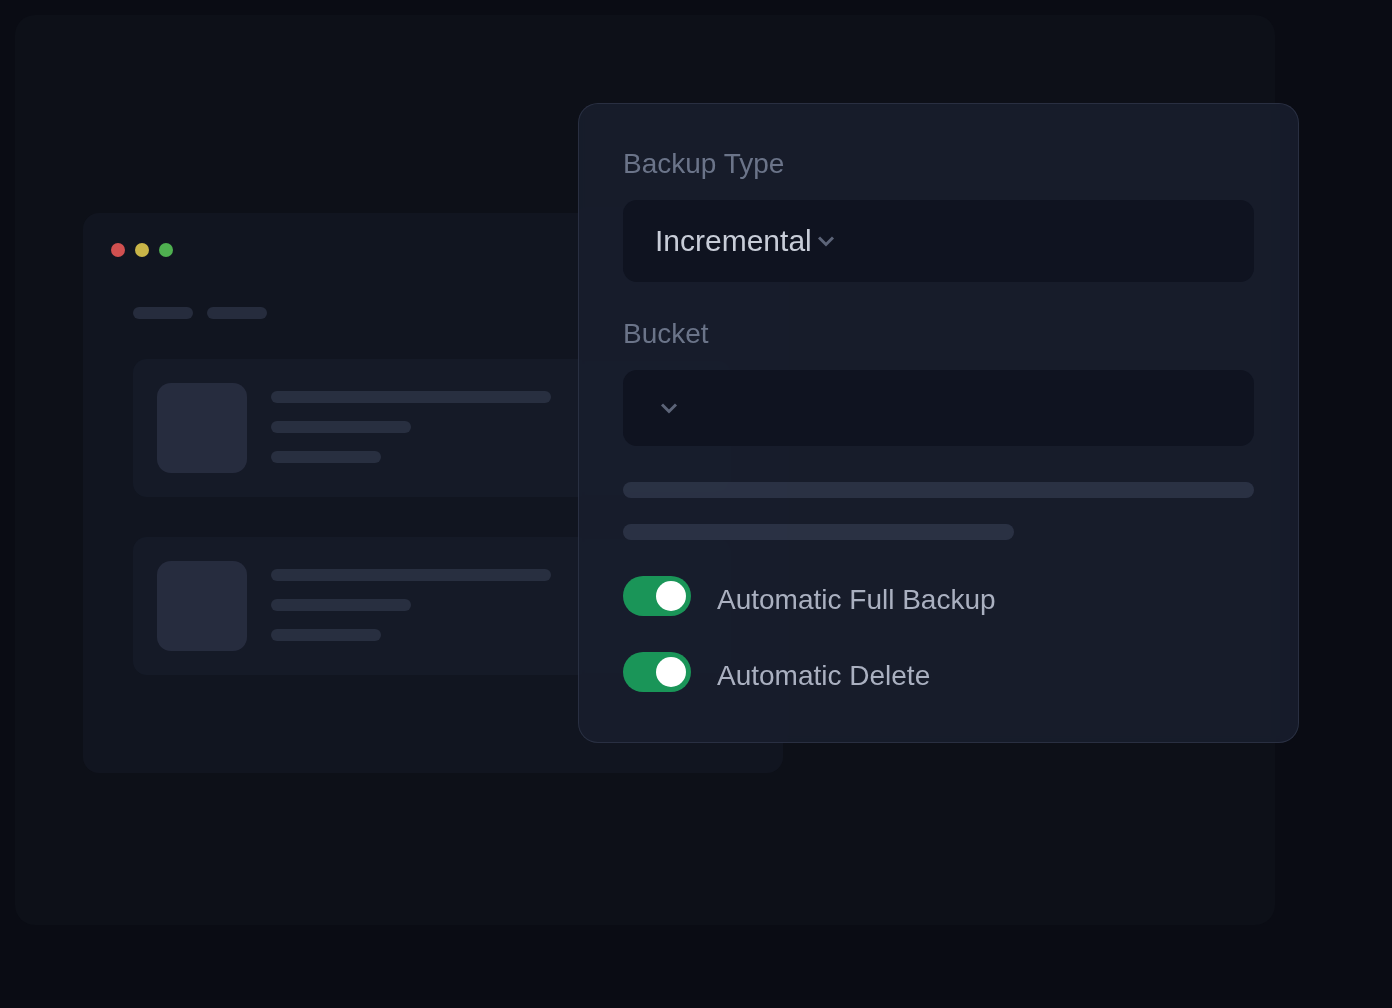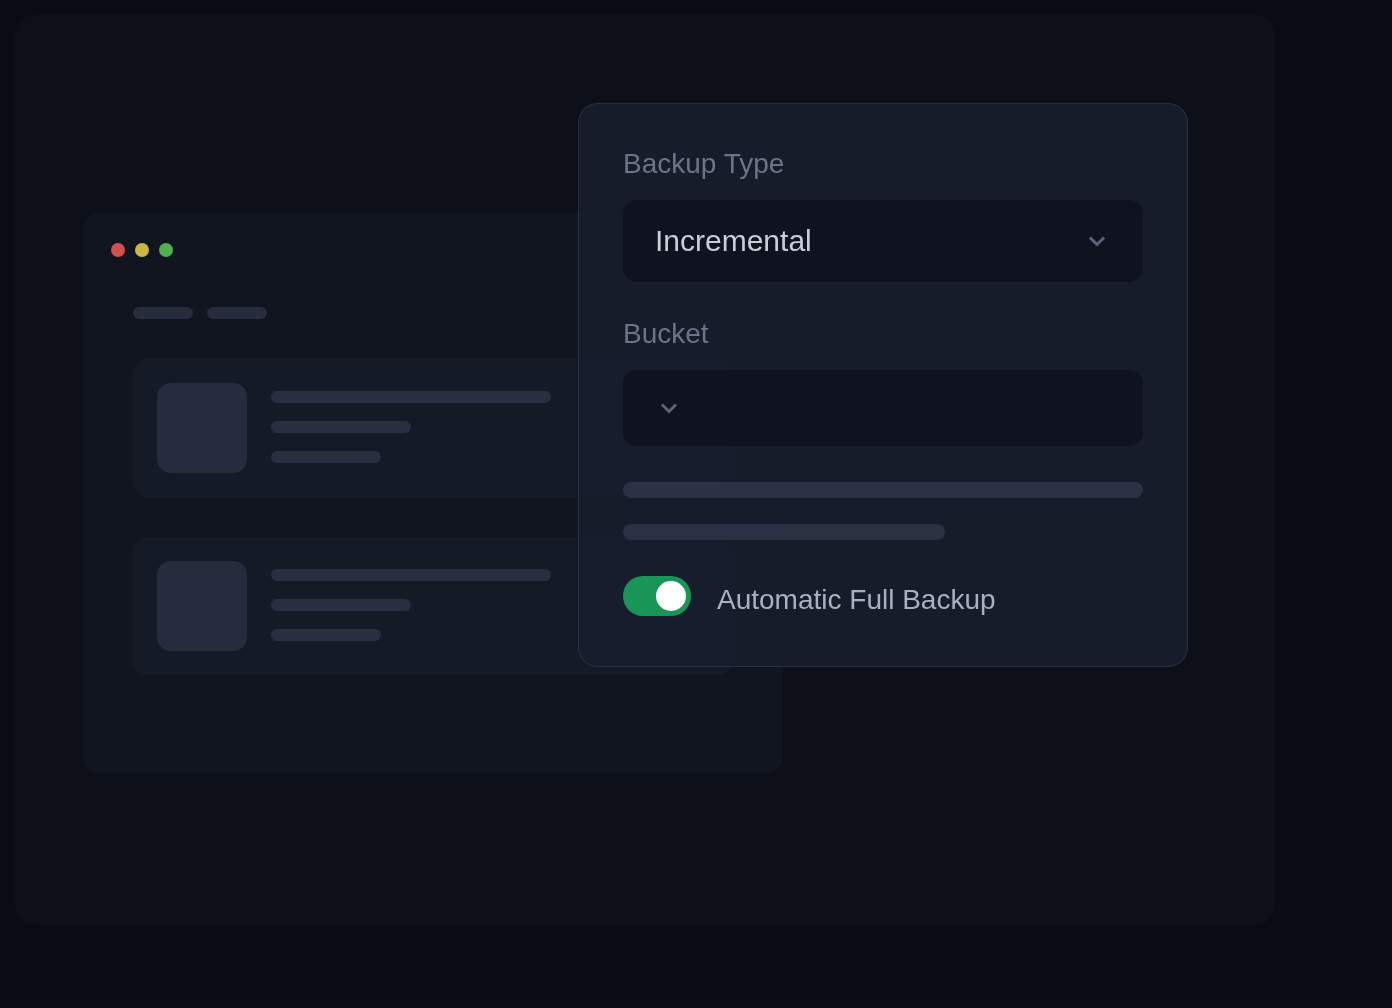--- a/index.html
+++ b/index.html
@@ -96,42 +96,41 @@
       height: 12px;
       background: rgba(60, 68, 90, 0.5);
       border-radius: 6px;
     }
 
     
     .settings-panel {
       position: absolute;
       top: 88px;
       left: 563px;
-      width: 610px;
+      width: 721px;
       background: rgba(24, 29, 44, 0.92);
       border: 1px solid rgba(60, 68, 90, 0.5);
       border-radius: 20px;
       padding: 44px 44px 50px 44px;
       backdrop-filter: blur(4px);
     }
 
     .field-label {
       color: #6b7489;
       font-size: 28px;
       font-weight: 400;
       margin-bottom: 20px;
     }
 
     .dropdown {
       background: #0f1320;
       border-radius: 14px;
       padding: 24px 32px;
       display: flex;
       align-items: center;
-      justify-content: space-between;
       cursor: pointer;
       margin-bottom: 36px;
     }
 
     .dropdown-content {
       display: flex;
       align-items: center;
       gap: 18px;
     }
 
@@ -259,16 +258,22 @@
     <div class="skeleton-line first" style="width:100%"></div>
     <div class="skeleton-line" style="width:62%"></div>
 
     <div class="toggle-row">
       <div class="toggle">
         <div class="toggle-thumb"></div>
       </div>
       <span class="toggle-label">Automatic Full Backup</span>
     </div>
 
+    <div class="toggle-row">
+      <div class="toggle">
+        <div class="toggle-thumb"></div>
+      </div>
+      <span class="toggle-label">Automatic Delete</span>
+    </div>
 
   </div>
 
 </div>
 
 </body></html>

